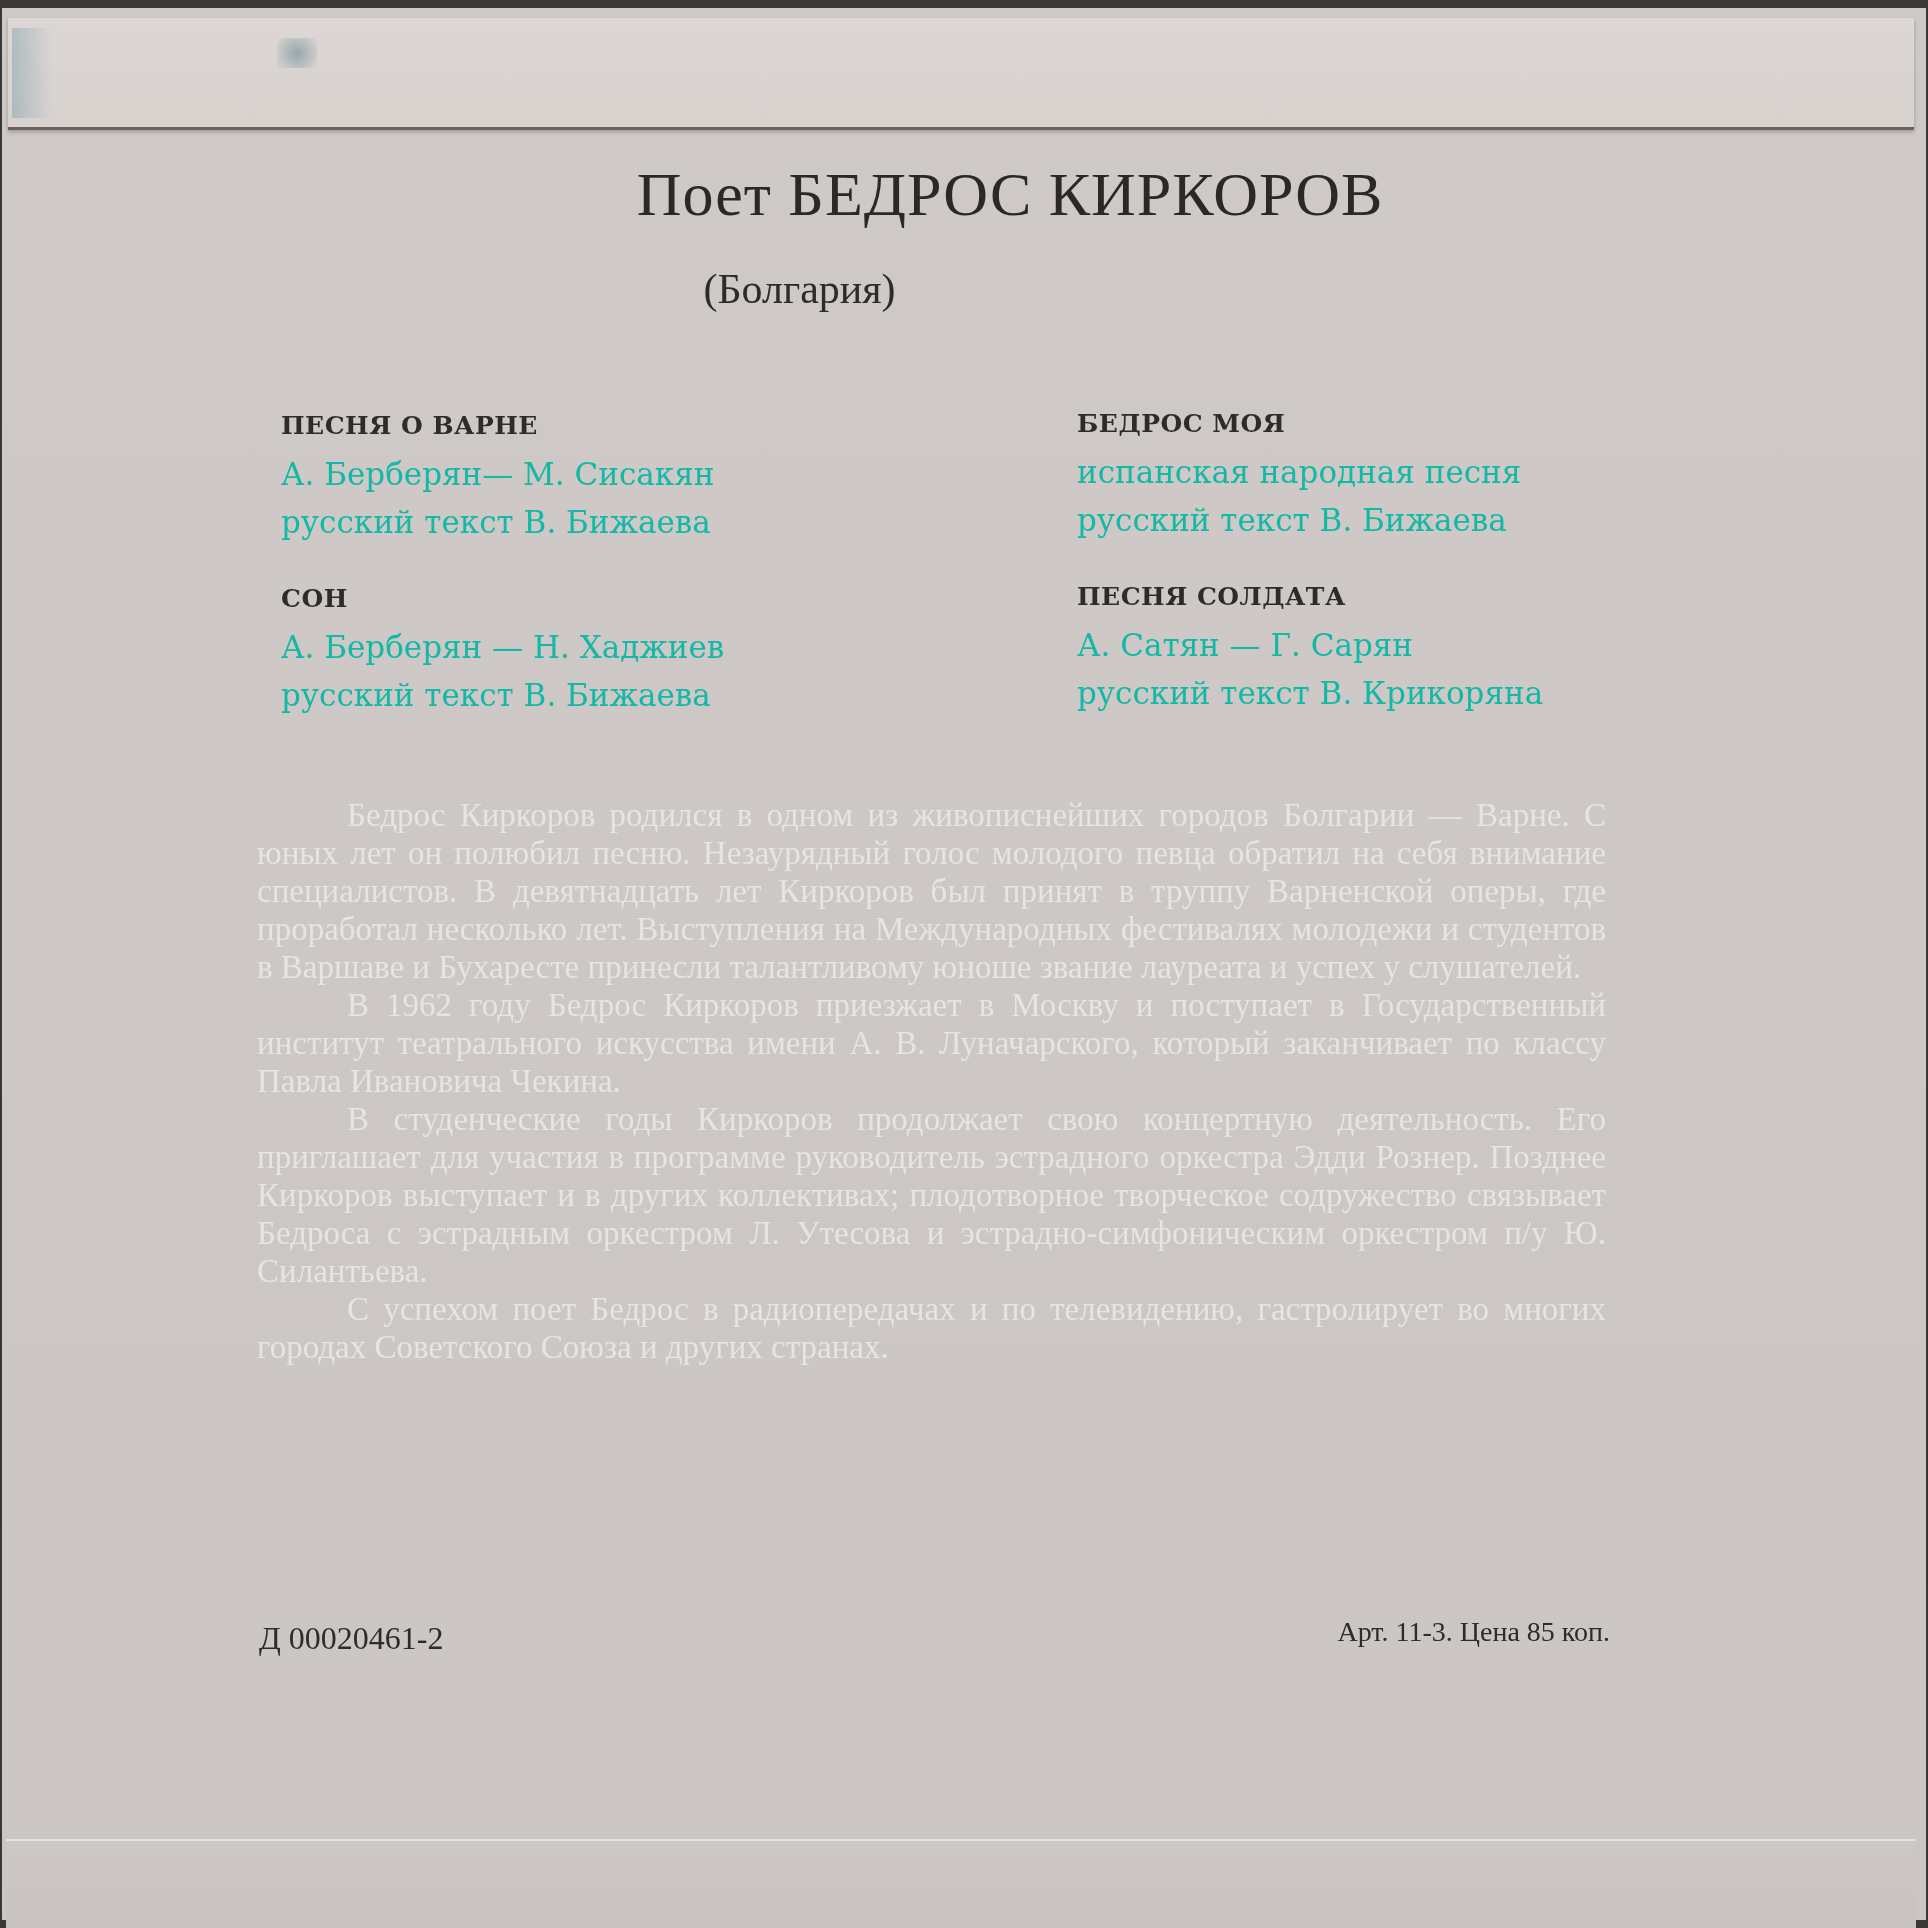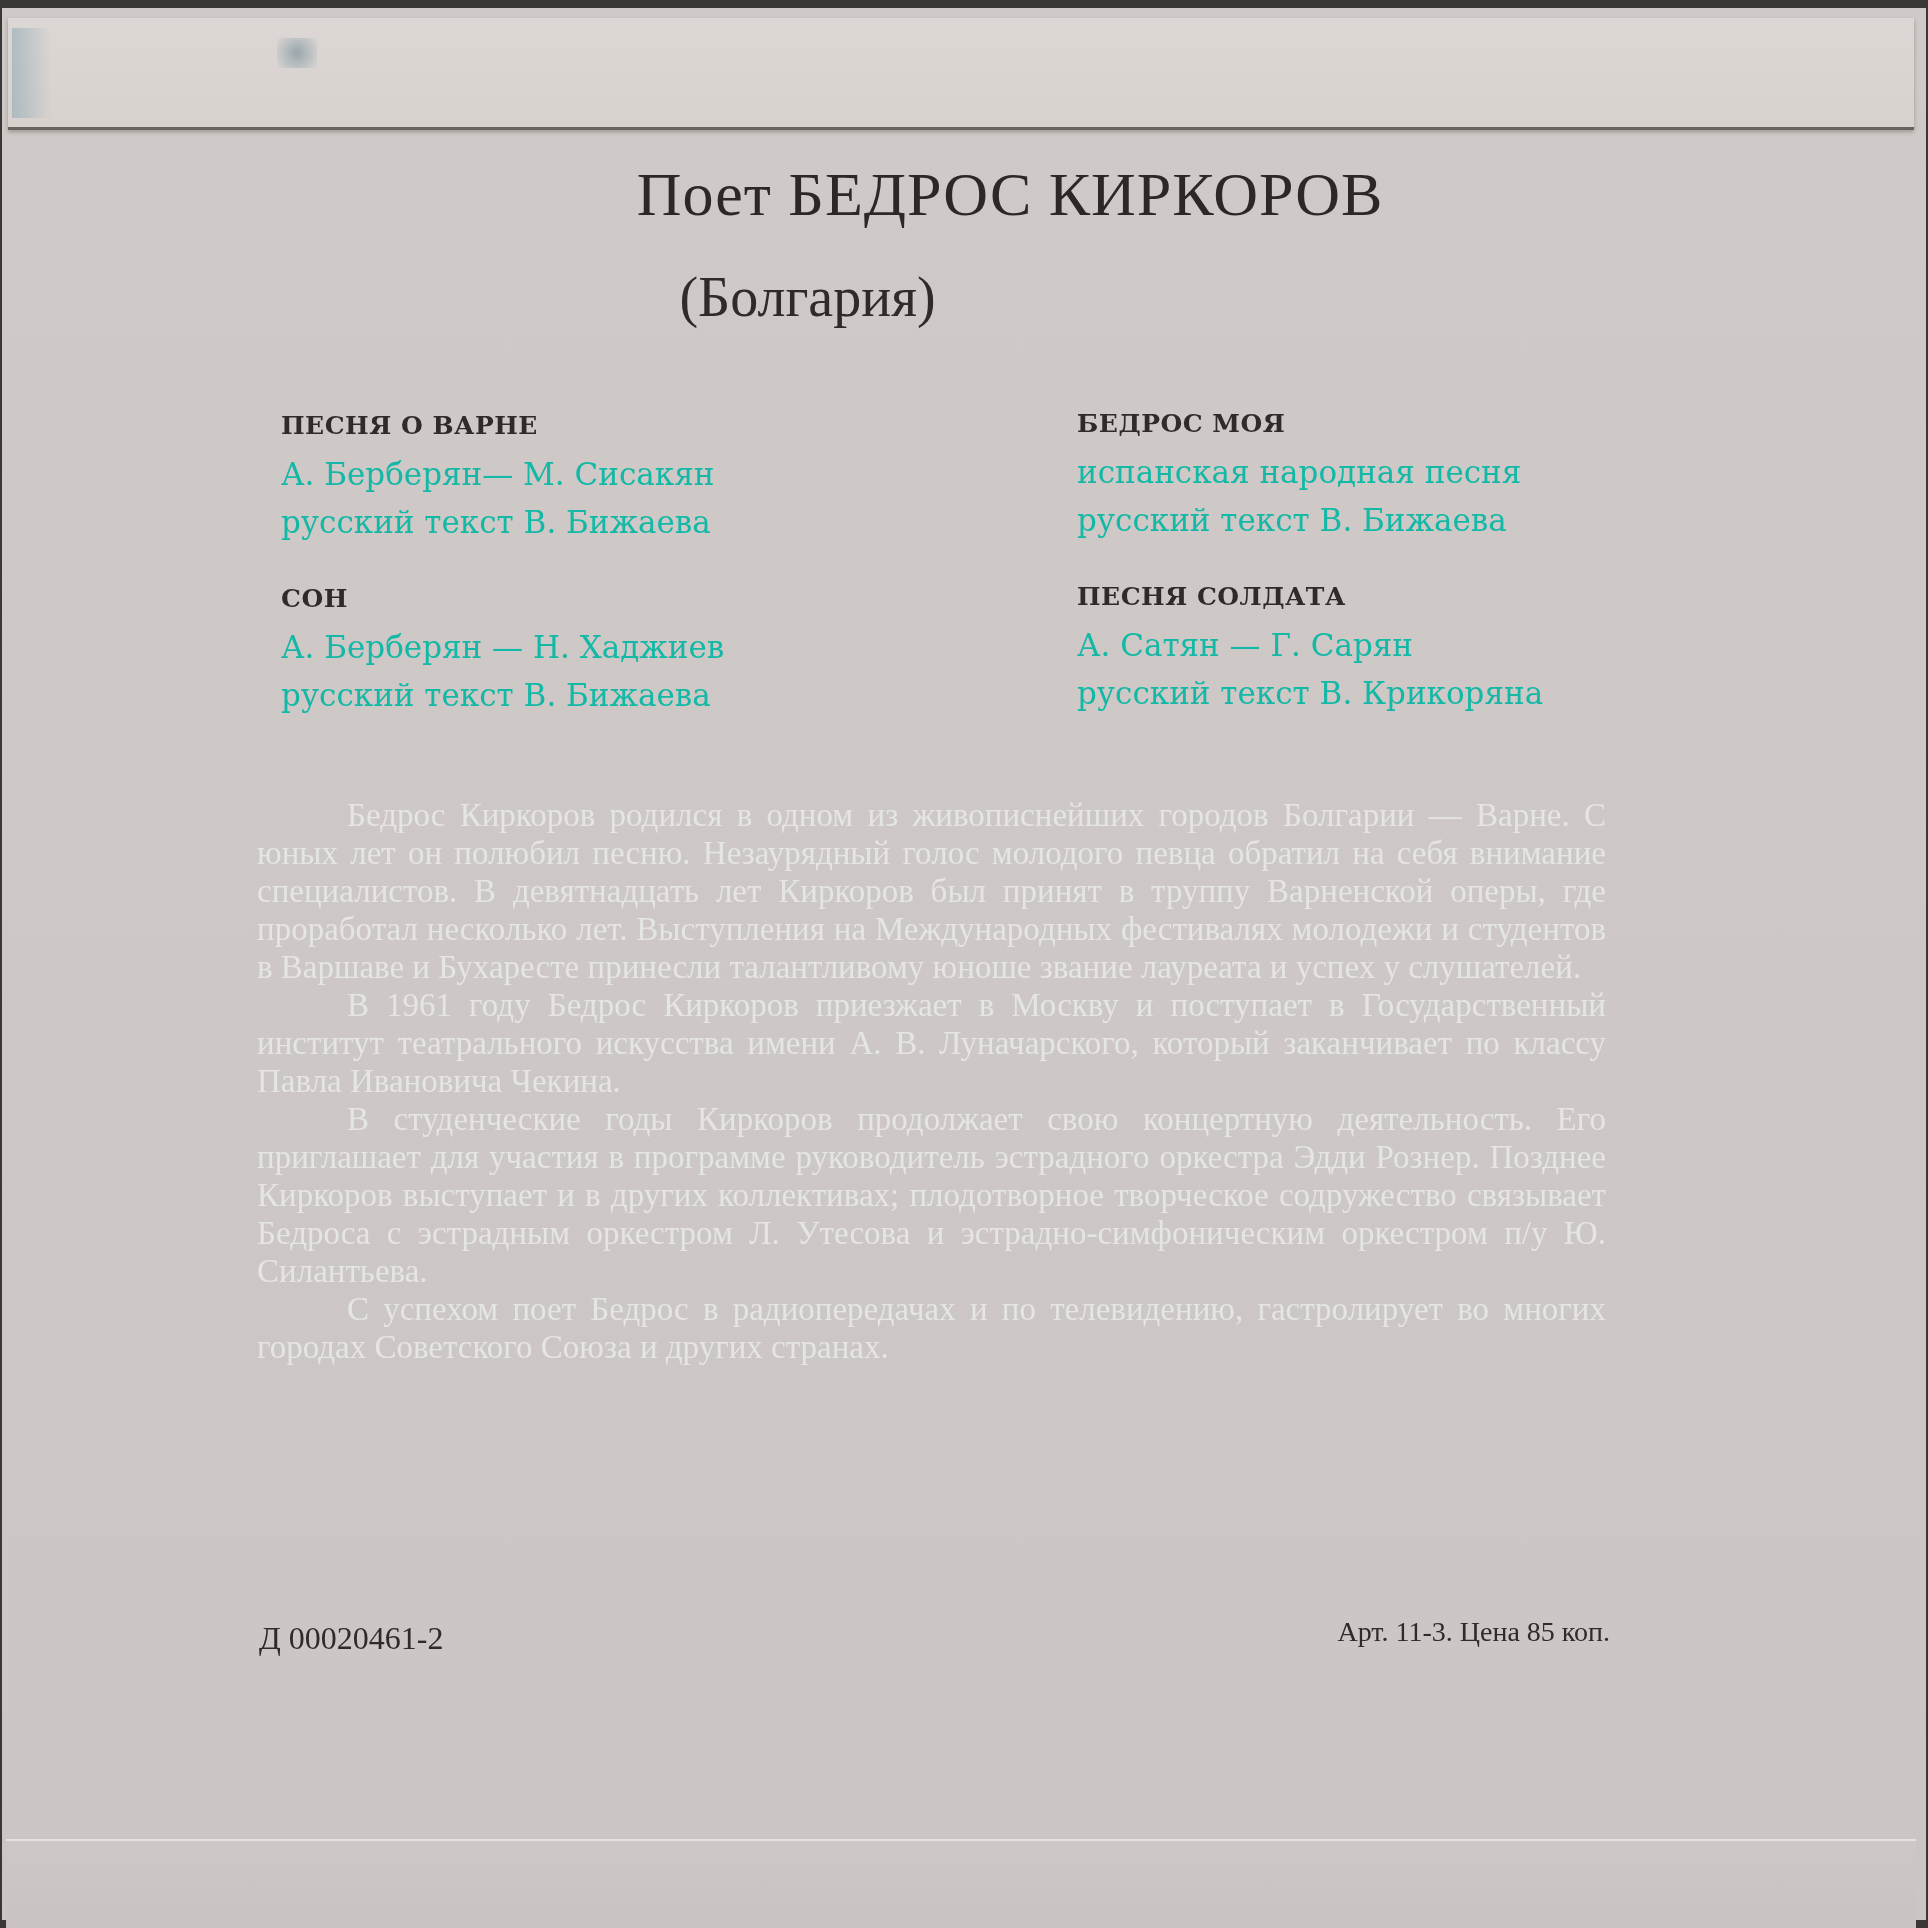--- a/index.html
+++ b/index.html
@@ -34,22 +34,22 @@
       border-top: 2px solid #e6e2df;
     }
     .title {
       position: absolute; left: 0; top: 159px; width: 1928px;
       text-align: center; font-size: 62px; letter-spacing: 1px;
       font-family: "Liberation Serif", serif; color: #2b2827; padding-left: 46px;
     }
     .title .poet { font-weight: normal; }
     .title .name { font-weight: normal; }
     .country {
-      position: absolute; left: 12px; top: 265px; width: 1591px;
-      text-align: center; font-size: 56px;
+      position: absolute; left: 4px; top: 265px; width: 1591px;
+      text-align: center; font-size: 42px;
       font-family: "Liberation Serif", serif;
     }
     .track {
       position: absolute; text-align: left; width: 557px;
       font-family: "DejaVu Serif", serif;
     }
     .track .t-title { font-size: 25px; font-weight: bold; letter-spacing: 0.5px; height: 48px; line-height: 48px; }
     .track .t-line { font-size: 31px; height: 48px; line-height: 48px; color: #14b8a6; }
     .bio {
       position: absolute; left: 257px; top: 796px; width: 1349px;
@@ -100,20 +100,20 @@
   <div class="t-line">русский текст В. Бижаева</div>
 </div>
 <div class="track" style="left:1077px; top:573px;">
   <div class="t-title">ПЕСНЯ СОЛДАТА</div>
   <div class="t-line">А. Сатян — Г. Сарян</div>
   <div class="t-line">русский текст В. Крикоряна</div>
 </div>
 
 <div class="bio">
   <p>Бедрос Киркоров родился в одном из живописнейших городов Болгарии — Варне. С юных лет он полюбил песню. Незаурядный голос молодого певца обратил на себя внимание специалистов. В девятнадцать лет Киркоров был принят в труппу Варненской оперы, где проработал несколько лет. Выступления на Международных фестивалях молодежи и студентов в Варшаве и Бухаресте принесли талантливому юноше звание лауреата и успех у слушателей.</p>
-  <p>В 1961 году Бедрос Киркоров приезжает в Москву и поступает в Государственный институт театрального искусства имени А. В. Луначарского, который заканчивает по классу Павла Ивановича Чекина.</p>
+  <p>В 1962 году Бедрос Киркоров приезжает в Москву и поступает в Государственный институт театрального искусства имени А. В. Луначарского, который заканчивает по классу Павла Ивановича Чекина.</p>
   <p>В студенческие годы Киркоров продолжает свою концертную деятельность. Его приглашает для участия в программе руководитель эстрадного оркестра Эдди Рознер. Позднее Киркоров выступает и в других коллективах; плодотворное творческое содружество связывает Бедроса с эстрадным оркестром Л. Утесова и эстрадно-симфоническим оркестром п/у Ю. Силантьева.</p>
   <p>С успехом поет Бедрос в радиопередачах и по телевидению, гастролирует во многих городах Советского Союза и других странах.</p>
 </div>
 
 <div class="catalog">Д 00020461-2</div>
 <div class="price">Арт. 11-3. Цена 85 коп.</div>
 
 
 </body></html>

